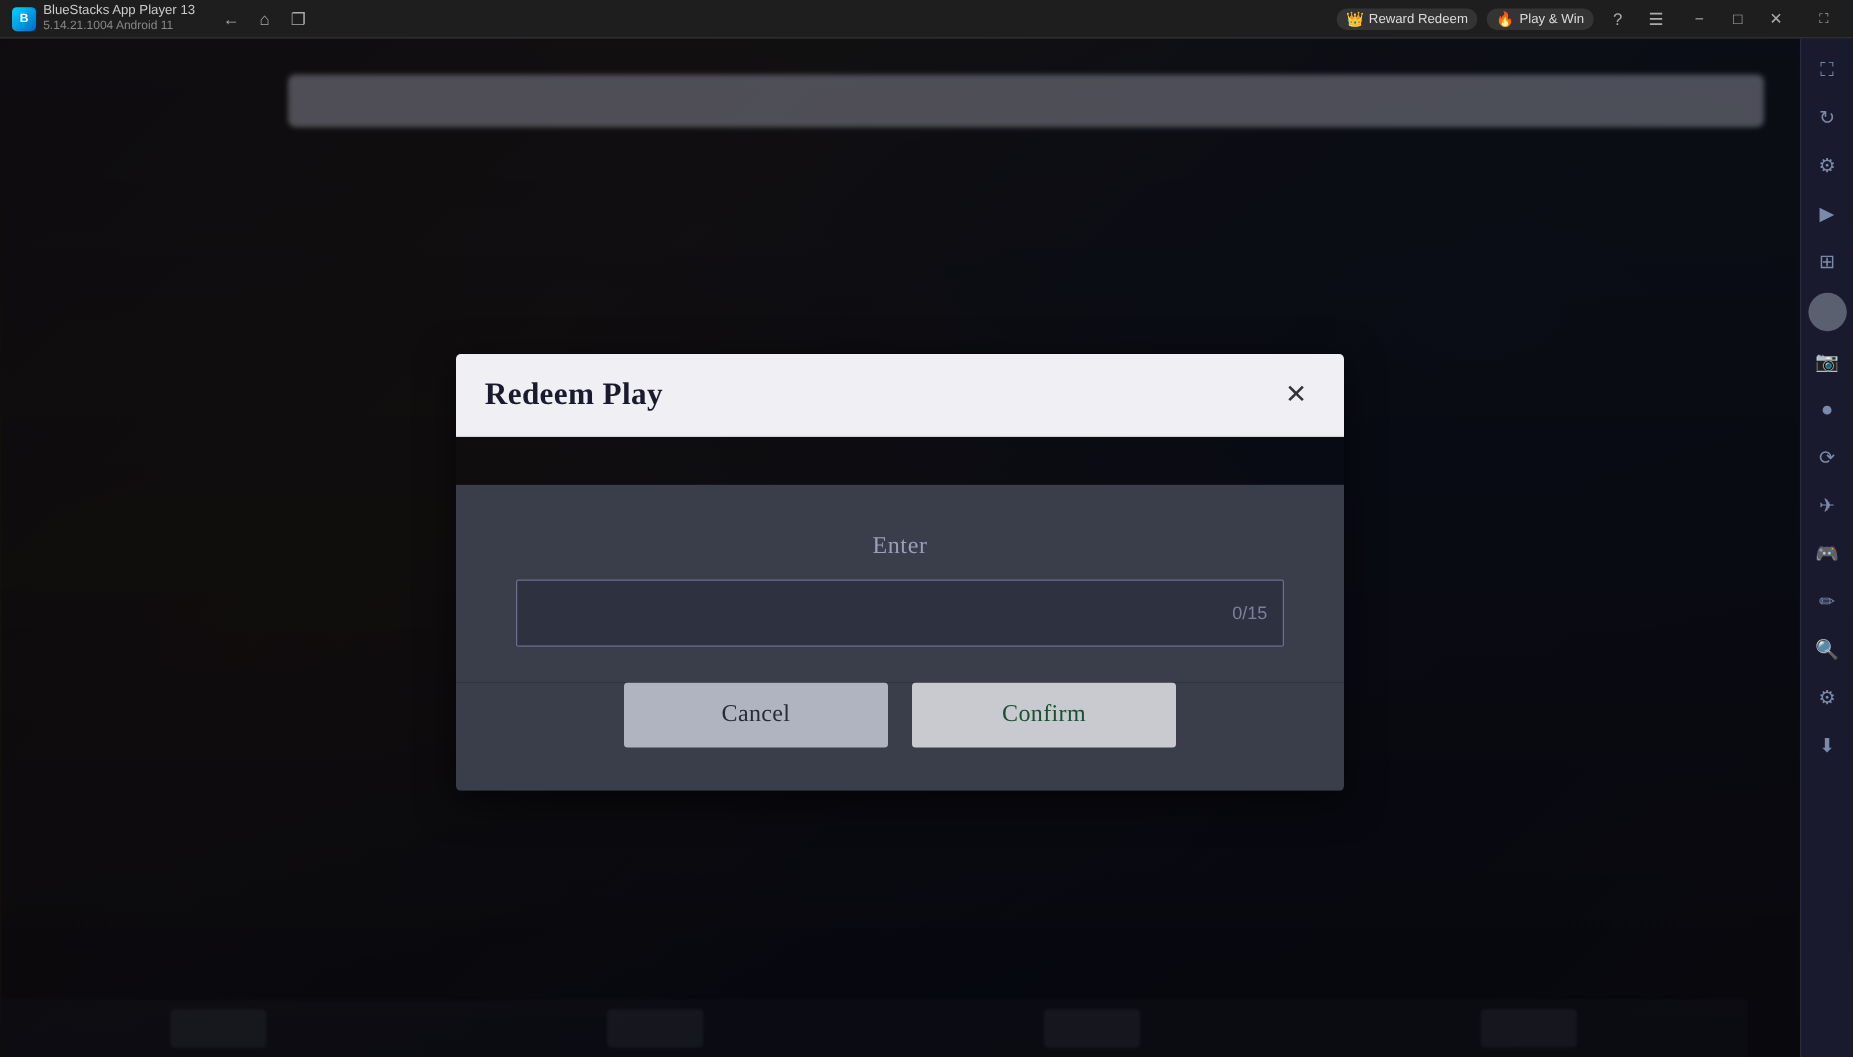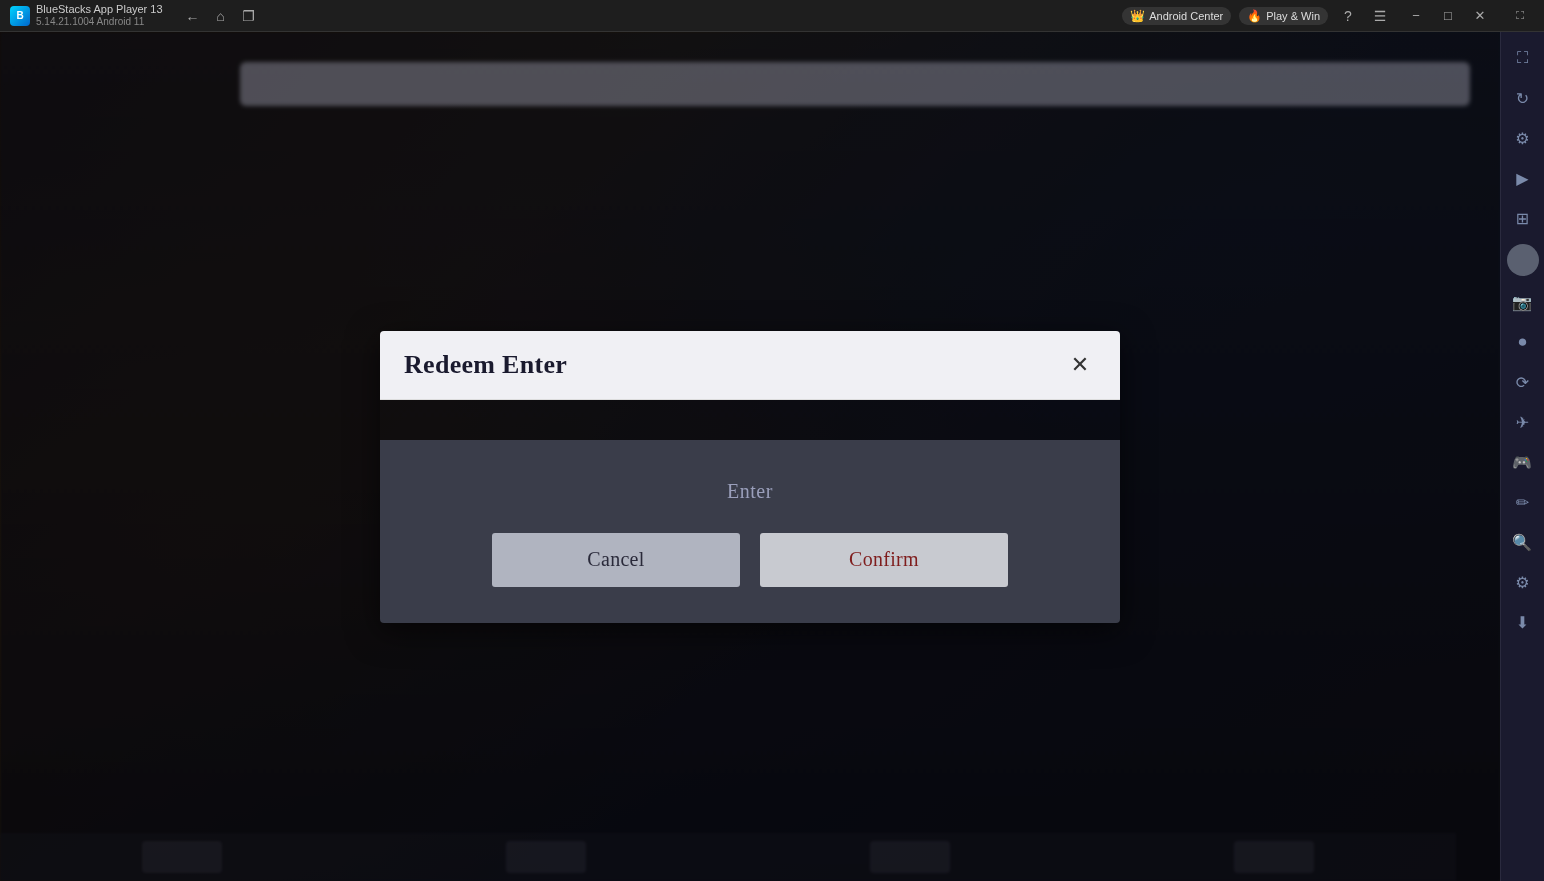--- a/index.html
+++ b/index.html
@@ -297,41 +297,41 @@
 
     .dialog-footer {
       background: #3a3d4a;
       padding: 0 50px 36px;
       display: flex;
       gap: 20px;
       justify-content: center;
     }
 
     .dialog-btn {
-      width: 248px;
+      width: 220px;
       height: 54px;
       border-radius: 3px;
       font-size: 20px;
       font-family: Georgia, serif;
       cursor: pointer;
       border: none;
       display: flex;
       align-items: center;
       justify-content: center;
       letter-spacing: 0.3px;
     }
 
     .btn-cancel {
       background: #b0b4c0;
       color: #2a2a3a;
     }
 
     .btn-confirm {
       background: #c8cad0;
-      color: #7f1d1d;
+      color: #14532d;
     }
 
     
     .bottom-bar {
       position: absolute;
       bottom: 0;
       left: 0;
       right: 44px;
       height: 48px;
       background: rgba(30,30,40,0.7);
@@ -373,21 +373,21 @@
     </div>
   </div>
   <div class="topbar-nav">
     <div class="topbar-nav-btn">←</div>
     <div class="topbar-nav-btn">⌂</div>
     <div class="topbar-nav-btn">❐</div>
   </div>
   <div class="topbar-right">
     <div class="topbar-badge">
       <span class="badge-icon">👑</span>
-      <span>Android Center</span>
+      <span>Reward Redeem</span>
     </div>
     <div class="topbar-badge">
       <span class="badge-icon">🔥</span>
       <span>Play &amp; Win</span>
     </div>
     <div class="topbar-nav-btn">?</div>
     <div class="topbar-nav-btn">☰</div>
     <div class="topbar-win-controls">
       <div class="win-btn">−</div>
       <div class="win-btn">□</div>
@@ -399,26 +399,30 @@
 
 <div class="main-content">
   <div class="bg-content"></div>
 
   <div class="top-search-bar"></div>
 
   <div class="modal-overlay">
     <div class="dialog">
 
       <div class="dialog-header">
-        <span class="dialog-title">Redeem Enter</span>
+        <span class="dialog-title">Redeem Play</span>
         <div class="dialog-close">✕</div>
       </div>
 
       <div class="dialog-body">
         <span class="dialog-enter-label">Enter</span>
+        <div class="dialog-input-wrapper">
+          <input class="dialog-input" type="text" maxlength="15" style="">
+          <span class="dialog-counter">0/15</span>
+        </div>
       </div>
 
       <div class="dialog-footer">
         <button class="dialog-btn btn-cancel">Cancel</button>
         <button class="dialog-btn btn-confirm">Confirm</button>
       </div>
     </div>
   </div>
 
   <div class="bottom-bar">

